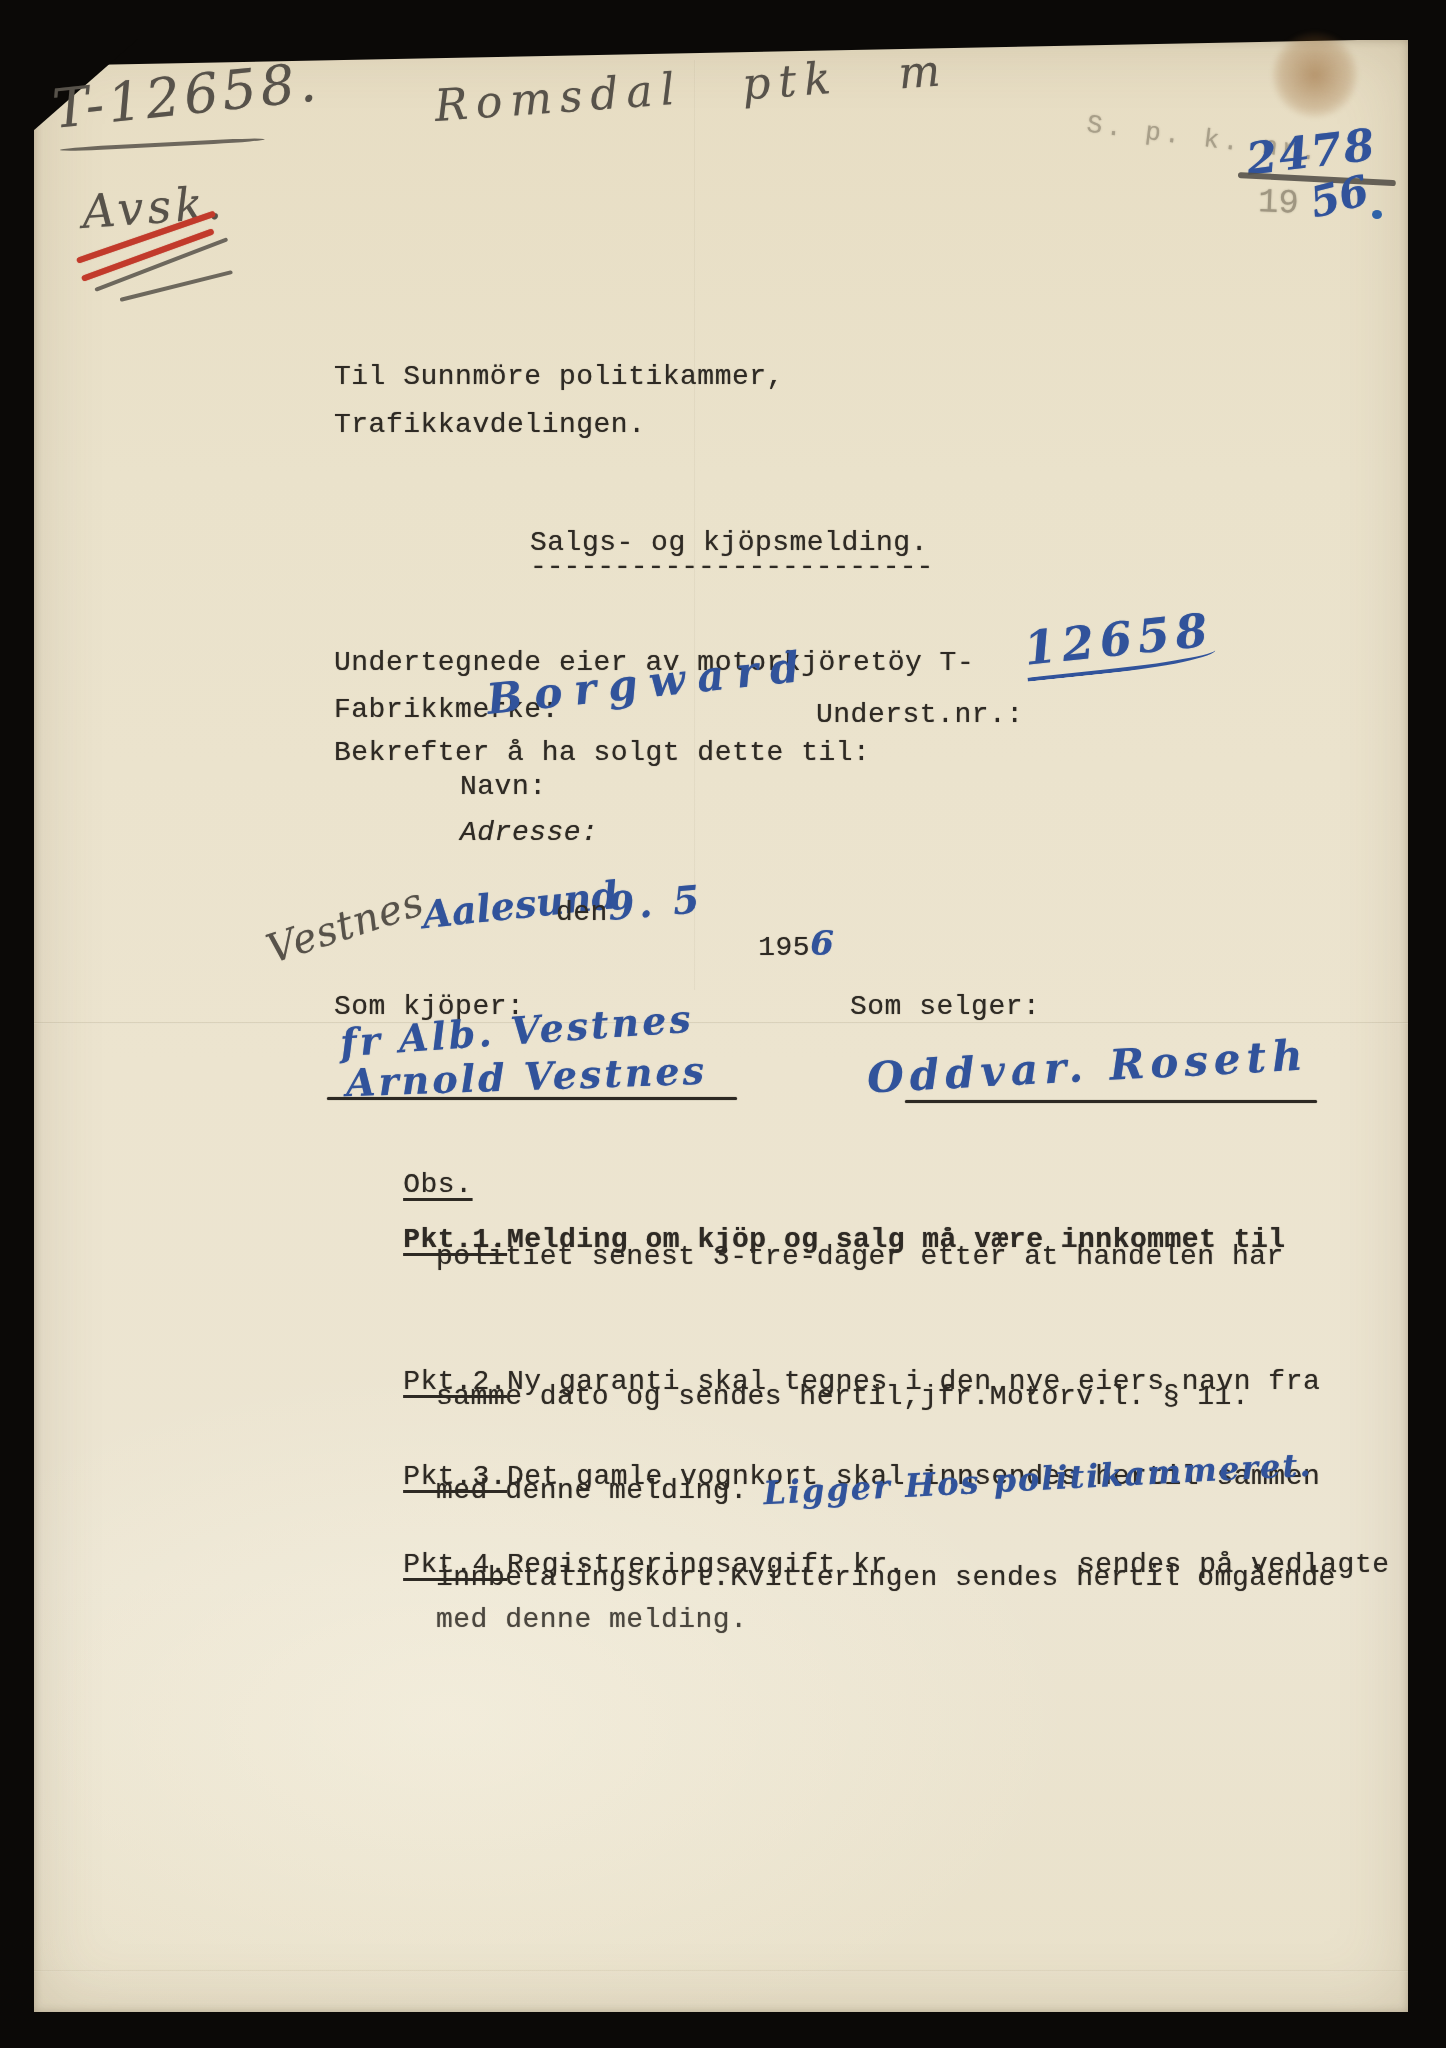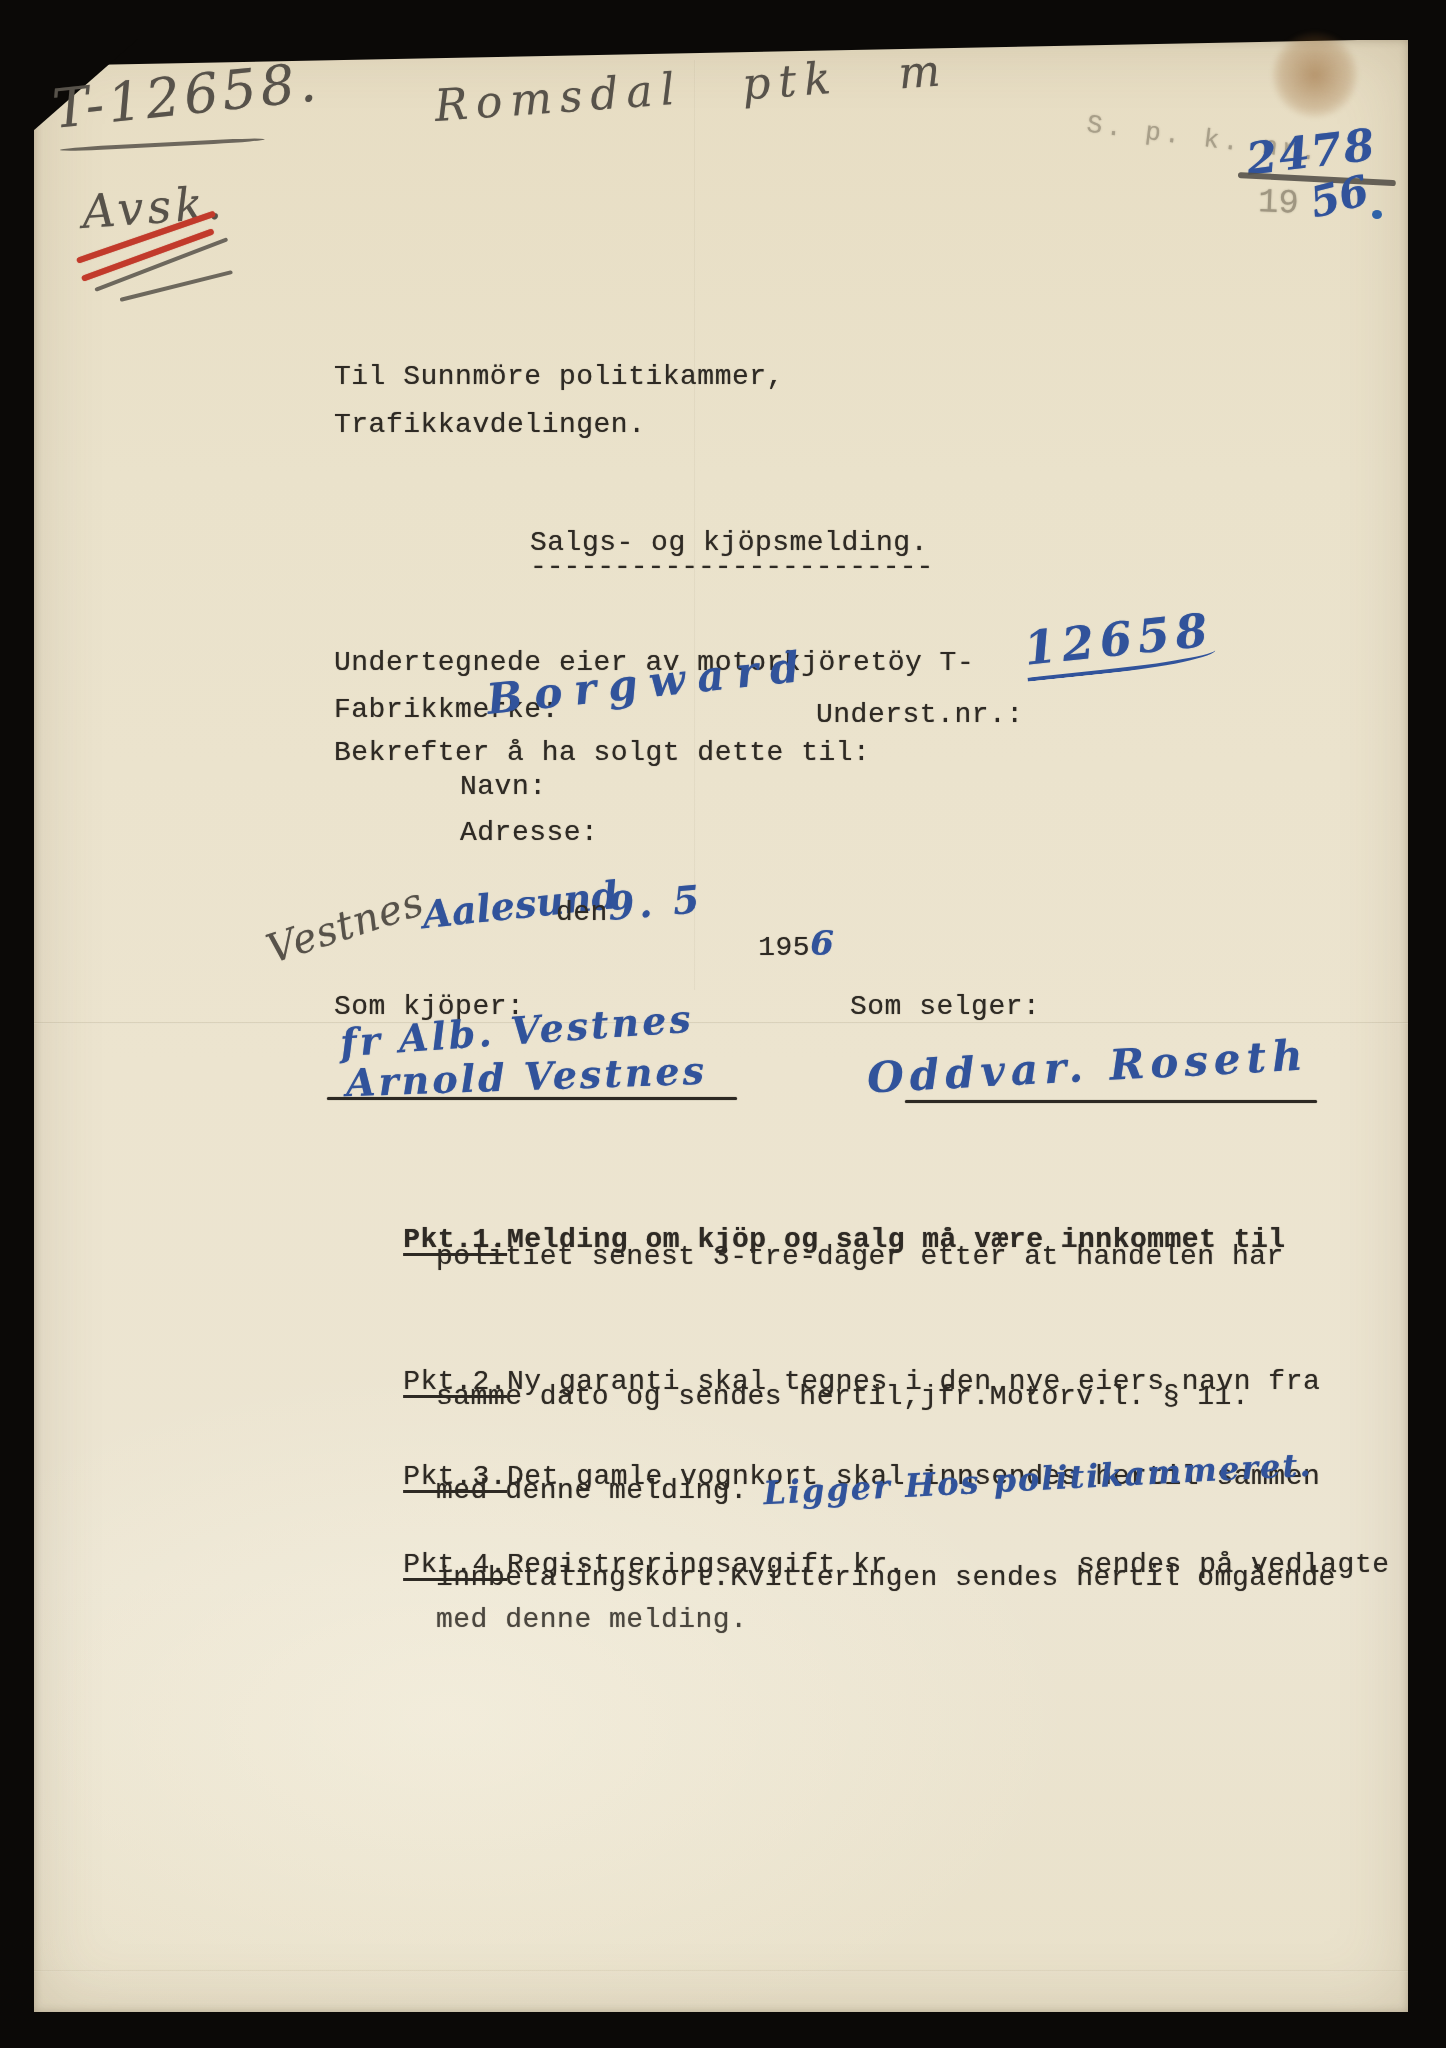--- a/index.html
+++ b/index.html
@@ -88,40 +88,43 @@
 
   <div class="typed" style="left:300px;top:608px;">Undertegnede eier av motorkjöretöy T-</div>
   <div class="hand ink" style="left:990px;top:572px;font-size:46px;font-weight:bold;letter-spacing:6px;transform:rotate(-6deg);border-bottom:4px solid #31539b;padding-bottom:2px;border-radius:0 0 60%/12px 0;">12658</div>
 
   <div class="typed" style="left:300px;top:655px;">Fabrikkmerke:</div>
   <div class="hand ink" style="left:452px;top:618px;font-size:42px;font-weight:bold;letter-spacing:12px;transform:rotate(-6deg);">Borgward</div>
   <div class="typed" style="left:782px;top:660px;">Underst.nr.:</div>
 
   <div class="typed" style="left:300px;top:698px;">Bekrefter å ha solgt dette til:</div>
   <div class="typed" style="left:426px;top:732px;">Navn:</div>
-  <div class="typed" style="left:426px;top:778px;">Adresse:</div>
+  <div class="typed" style="left:426px;top:778px;font-style:italic;">Adresse:</div>
 
   <div class="hand pencil" style="left:230px;top:862px;font-size:40px;letter-spacing:1px;transform:rotate(-18deg);">Vestnes</div>
   <div class="hand ink" style="left:388px;top:842px;font-size:38px;font-weight:bold;transform:rotate(-6deg);">Aalesund</div>
   <div class="typed" style="left:522px;top:858px;">den</div>
   <div class="hand ink" style="left:574px;top:840px;font-size:38px;font-weight:bold;letter-spacing:4px;transform:rotate(-5deg);">9. 5</div>
   <div class="typed" style="left:655px;top:858px;">
     <span>195</span><span class="ink" style="font-family:'DejaVu Serif',serif;font-style:italic;font-weight:bold;font-size:34px;">6</span>
   </div>
 
   <div class="typed" style="left:300px;top:952px;">Som kjöper:</div>
   <div class="typed" style="left:816px;top:952px;">Som selger:</div>
 
   <div class="hand ink" style="left:306px;top:968px;font-size:38px;font-weight:bold;letter-spacing:3px;transform:rotate(-4deg);">fr Alb. Vestnes</div>
   <div class="hand ink" style="left:312px;top:1014px;font-size:38px;font-weight:bold;letter-spacing:3px;transform:rotate(-2deg);">Arnold Vestnes</div>
   <div class="rule" style="left:293px;top:1057px;width:410px;"></div>
 
   <div class="hand ink" style="left:833px;top:1002px;font-size:42px;font-weight:bold;letter-spacing:6px;transform:rotate(-3deg);">Oddvar. Roseth</div>
   <div class="rule" style="left:871px;top:1060px;width:412px;"></div>
 
+  <div class="typed" style="left:300px;top:1100px;">
+    <span class="lbl">Obs.</span>
+  </div>
 
   <div class="typed" style="left:300px;top:1155px;font-weight:bold;">
     <span class="lbl">Pkt.1.</span><span>Melding om kjöp og salg må være innkommet til</span>
   </div>
   <div class="typed" style="left:402px;top:1202px;">politiet senest 3-tre-dager etter at handelen har</div>
 
   <div class="typed" style="left:300px;top:1297px;">
     <span class="lbl">Pkt.2.</span><span>Ny garanti skal tegnes i den nye eiers navn fra</span>
   </div>
   <div class="typed" style="left:402px;top:1342px;">samme dato og sendes hertil,jfr.Motorv.l. § 11.</div>

